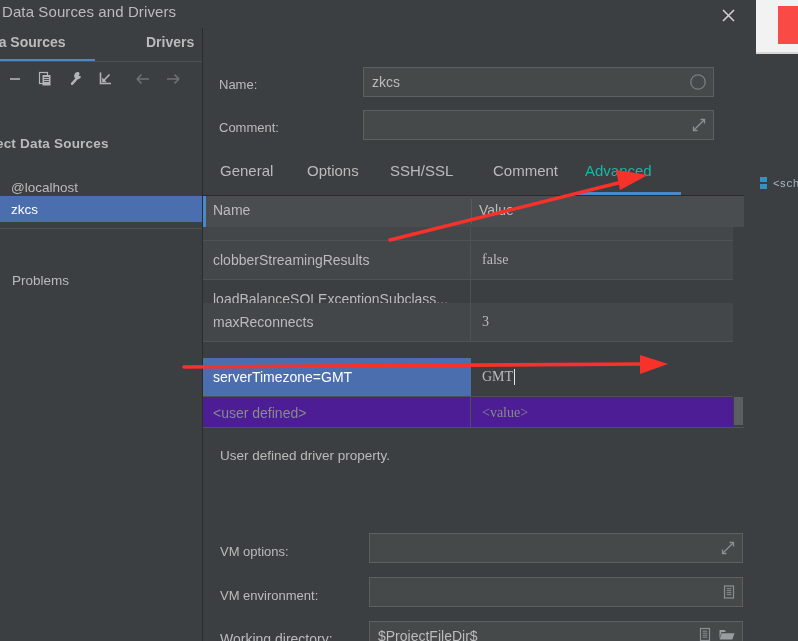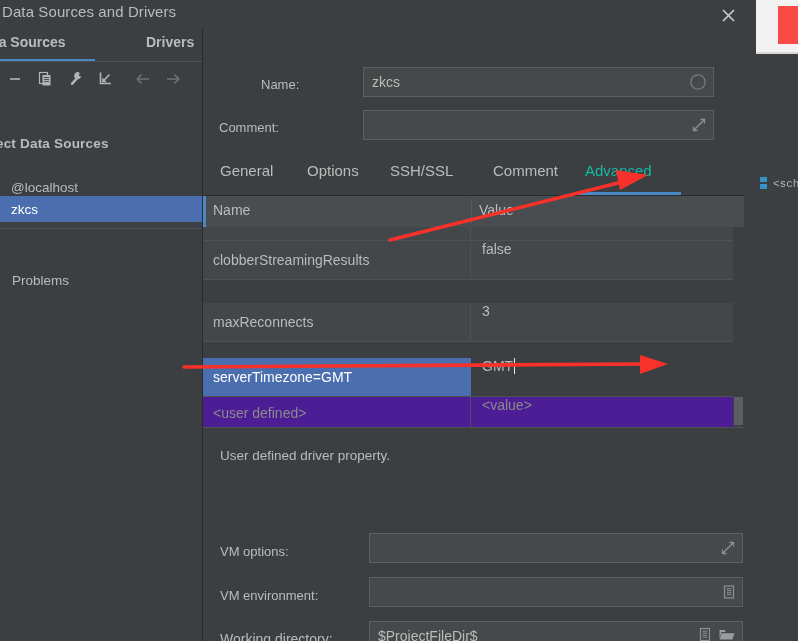--- a/index.html
+++ b/index.html
@@ -125,21 +125,21 @@
     display:flex;align-items:center;box-sizing:border-box;
   }
   .field-box .field-value{
     font-size:14px;color:#bbbbbb;padding-left:8px;white-space:nowrap;overflow:hidden;
   }
   .field-adorn{
     position:absolute;right:6px;top:50%;transform:translateY(-50%);
     display:flex;align-items:center;gap:6px;
   }
 
-  #name-label{left:16px;top:41px;margin-left:42px;}
+  #name-label{left:16px;top:41px;}
   #name-input{left:160px;top:39px;width:351px;height:30px;}
   #comment-label{left:16px;top:84px;}
   #comment-input{left:160px;top:82px;width:351px;height:30px;}
 
   
   #content-tabs{
     position:absolute;left:0;top:122px;width:541px;height:45px;
   }
   .ctab{
     position:absolute;top:12px;font-size:15px;color:#bbbbbb;cursor:default;
@@ -177,21 +177,21 @@
   .prow{
     position:absolute;left:0;width:541px;display:flex;align-items:center;cursor:default;
   }
   .prow .cname{
     position:absolute;left:0;top:0;width:268px;height:100%;
     display:flex;align-items:center;box-sizing:border-box;padding-left:10px;
     border-right:1px solid #4f5254;
   }
   .prow .cval{
     position:absolute;left:269px;top:0;width:272px;height:100%;
-    display:flex;align-items:flex-start;box-sizing:border-box;padding-left:10px;
+    display:flex;align-items:center;box-sizing:border-box;padding-left:10px;font-family:Liberation Serif, serif;
   }
   .prow .ctext{font-size:14px;color:#bbbbbb;white-space:nowrap;overflow:hidden;}
   .prow.row-clipped{top:0;height:13px;border-bottom:1px solid #4f5254;background:#43474a;}
   #prow-1{top:14px;height:38px;background:#43474a;border-bottom:1px solid #4f5254;}
   #prow-2{top:53px;height:38px;background:#3c3f41;border-bottom:1px solid #4f5254;}
   #prow-3{top:76px;height:38px;background:#43474a;border-bottom:1px solid #4f5254;}
   #prow-4{top:131px;height:38px;border-bottom:1px solid #4f5254;}
   #prow-4 .cname{background:#4b6eaf;border-right:none;}
   #prow-4 .cname .ctext{color:#ffffff;}
   #prow-4 .cval{background:#3c3f41;}
@@ -373,20 +373,28 @@
 
         <div class="prow" id="prow-1">
           <div class="cname">
             <span class="ctext">clobberStreamingResults</span>
           </div>
           <div class="cval">
             <span class="ctext">false</span>
           </div>
         </div>
 
+        <div class="prow" id="prow-2">
+          <div class="cname">
+            <span class="ctext">loadBalanceSQLExceptionSubclass...</span>
+          </div>
+          <div class="cval">
+            <span class="ctext"></span>
+          </div>
+        </div>
 
         <div class="prow" id="prow-3">
           <div class="cname">
             <span class="ctext">maxReconnects</span>
           </div>
           <div class="cval">
             <span class="ctext">3</span>
           </div>
         </div>
 

